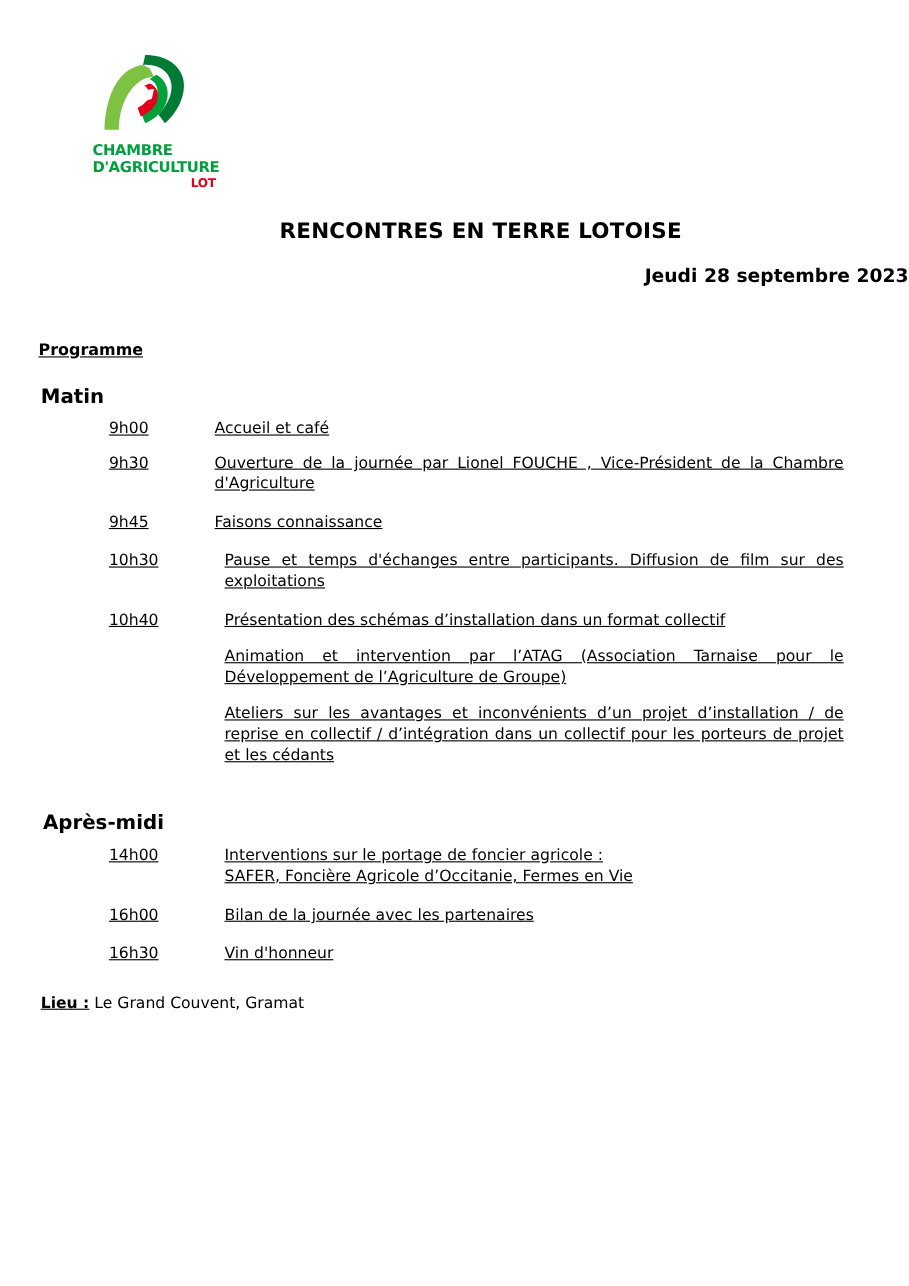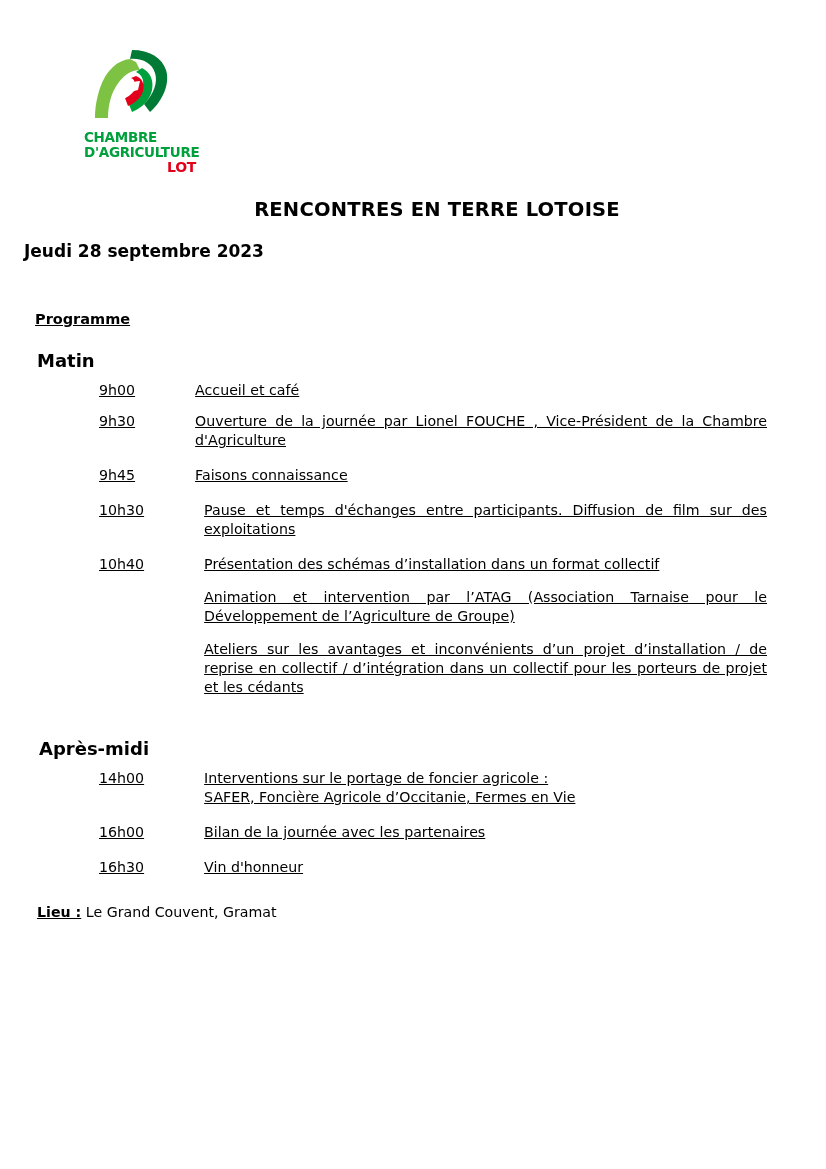--- a/index.html
+++ b/index.html
@@ -42,21 +42,21 @@
     font-family: "DejaVu Sans", sans-serif;
     font-weight: bold;
     font-size: 13.5px;
     line-height: 14.5px;
     color: #00a03c;
     letter-spacing: -0.3px;
   }
   .logo-text .lot {
     display: block;
     text-align: right;
-    font-size: 14px;
+    font-size: 11px;
     color: #e2001a;
     margin-top: 1px;
     padding-right: 4px;
   }
 
   
   .doc-title {
     position: absolute;
     left: 0;
     right: 0;
@@ -65,21 +65,21 @@
     font-weight: bold;
     font-size: 19.5px;
     letter-spacing: 0.2px;
     padding-left: 48px;
   }
   .doc-subtitle {
     position: absolute;
     left: 0;
     right: 0;
     top: 241px;
-    text-align: left;
+    text-align: right;
     font-weight: bold;
     font-size: 17px;
     padding-left: 24px;
   }
 
   
   .content {
     position: absolute;
     left: 35px;
     top: 310px;

